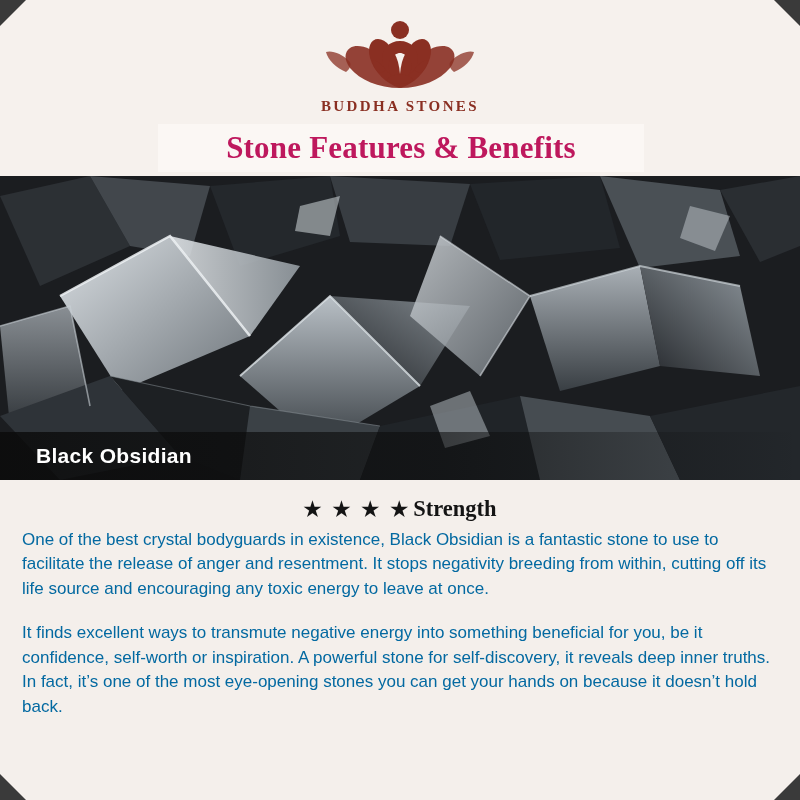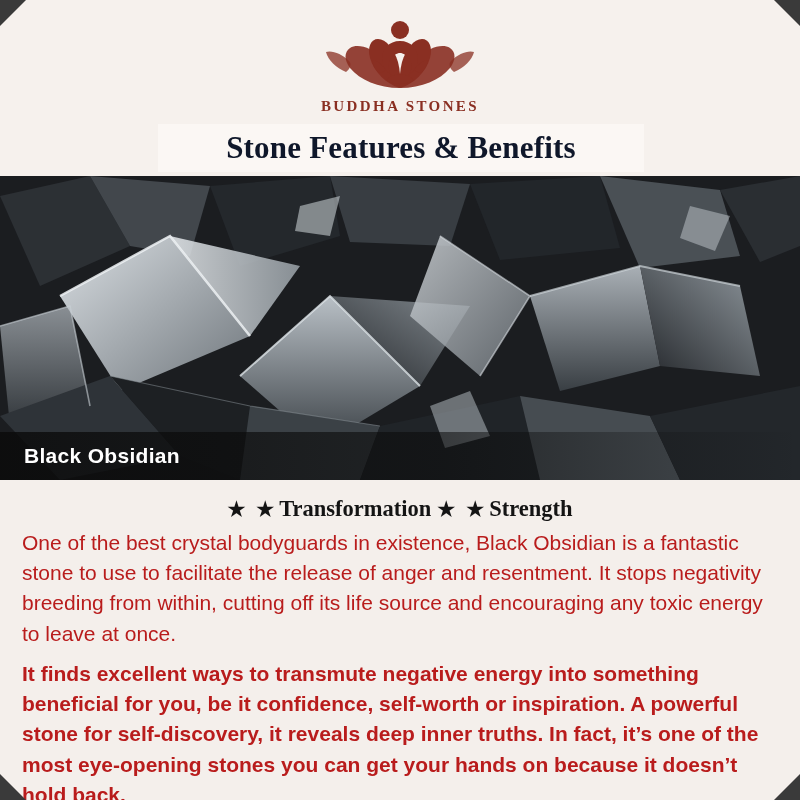--- a/index.html
+++ b/index.html
@@ -86,21 +86,21 @@
     height: 48px;
     background: #fbf7f4;
     display: flex;
     align-items: center;
     justify-content: center;
   }
   .title-bar h1 {
     margin: 0;
     font-size: 31px;
     font-weight: bold;
-    color: #0f172a;
+    color: #be185d;
     font-family: "Liberation Serif", serif;
     letter-spacing: 0.2px;
   }
 
   
   .photo {
     position: absolute;
     top: 176px;
     left: 0;
     width: 800px;
@@ -117,21 +117,21 @@
     width: 100%;
     height: 48px;
     background: linear-gradient(to right, rgba(10,10,10,0.82) 0%, rgba(10,10,10,0.55) 55%, rgba(10,10,10,0.0) 100%);
     display: flex;
     align-items: center;
   }
   .caption span {
     color: #ffffff;
     font-size: 21px;
     font-weight: bold;
-    padding-left: 24px;
+    padding-left: 36px;
     letter-spacing: 0.3px;
   }
 
   
   .content {
     position: absolute;
     top: 480px;
     left: 0;
     width: 800px;
     height: 320px;
@@ -157,28 +157,27 @@
   }
   .benefit .star {
     font-size: 20px;
     margin-right: 5px;
     color: #141414;
     line-height: 1;
   }
 
   .body-text p {
     margin: 0;
-    font-size: 21px;
+    font-size: 17px;
     line-height: 1.44;
-    color: #b91c1c;
+    color: #0369a1;
     font-family: "Liberation Sans", sans-serif;
   }
   .body-text p + p {
-    margin-top: 10px;
-    font-weight: bold;
+    margin-top: 20px;
   }
 </style>
 </head>
 <body>
 
 <div id="page">
 
   <div class="corner corner-tl"></div>
   <div class="corner corner-tr"></div>
   <div class="corner corner-bl"></div>
@@ -274,21 +273,20 @@
     </div>
   </div>
 
   <div class="content">
     <div class="benefits">
       <div class="benefit">
         <span class="star">★</span>
       </div>
       <div class="benefit">
         <span class="star">★</span>
-        <span>Transformation</span>
       </div>
       <div class="benefit">
         <span class="star">★</span>
       </div>
       <div class="benefit">
         <span class="star">★</span>
         <span>Strength</span>
       </div>
     </div>
 

